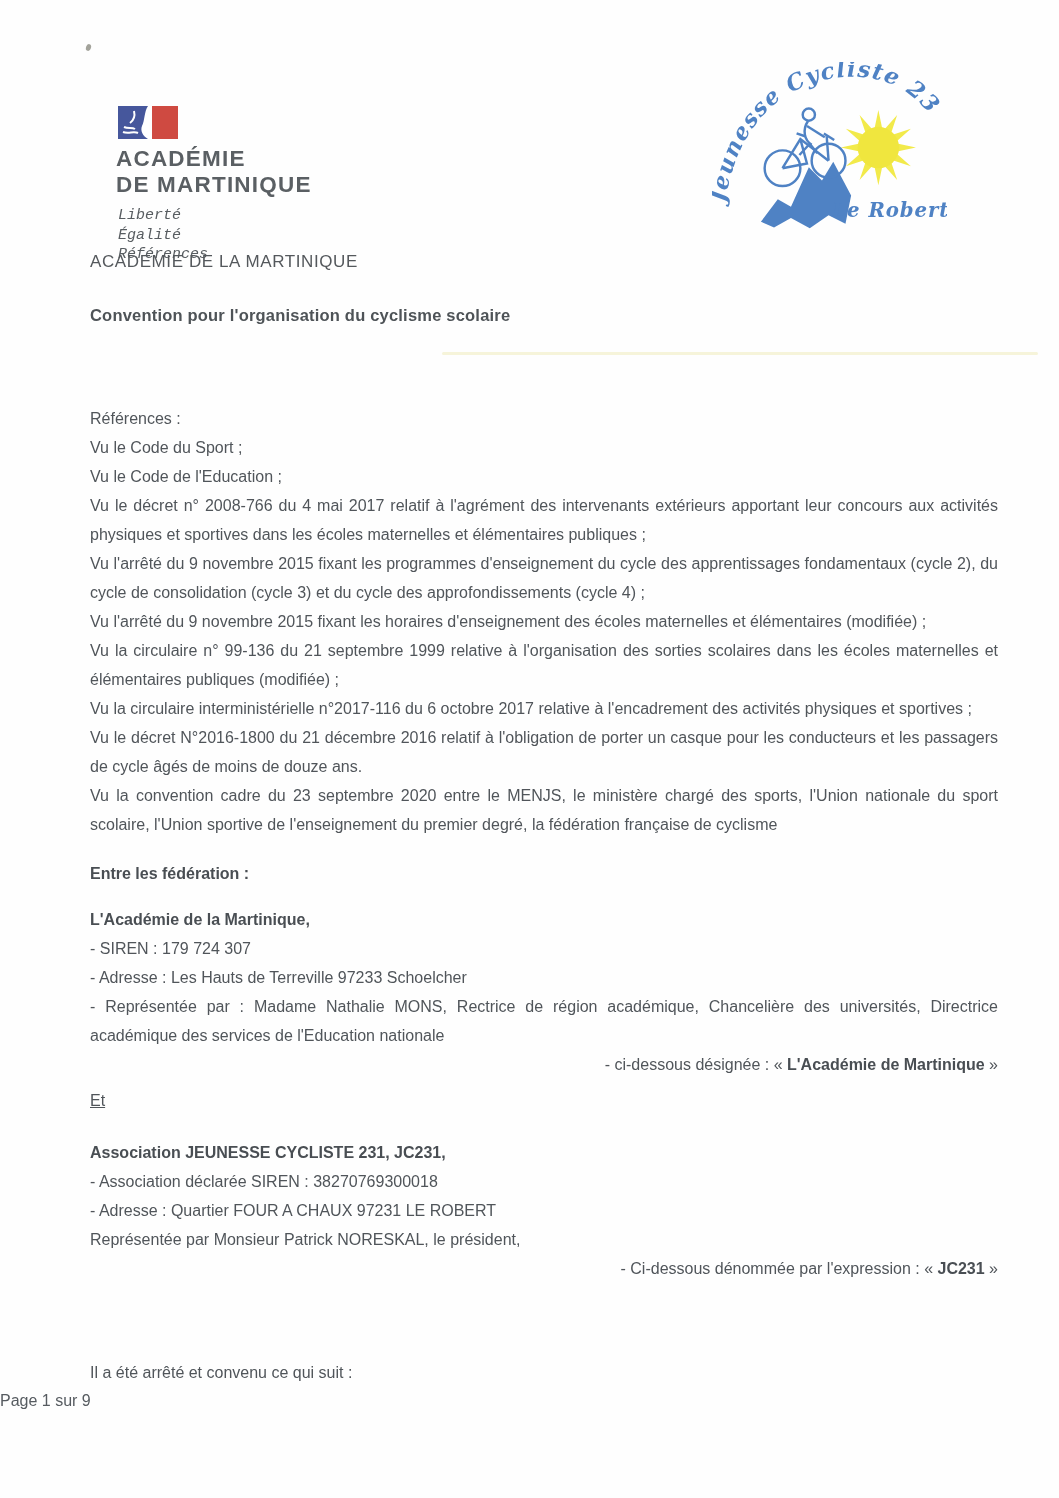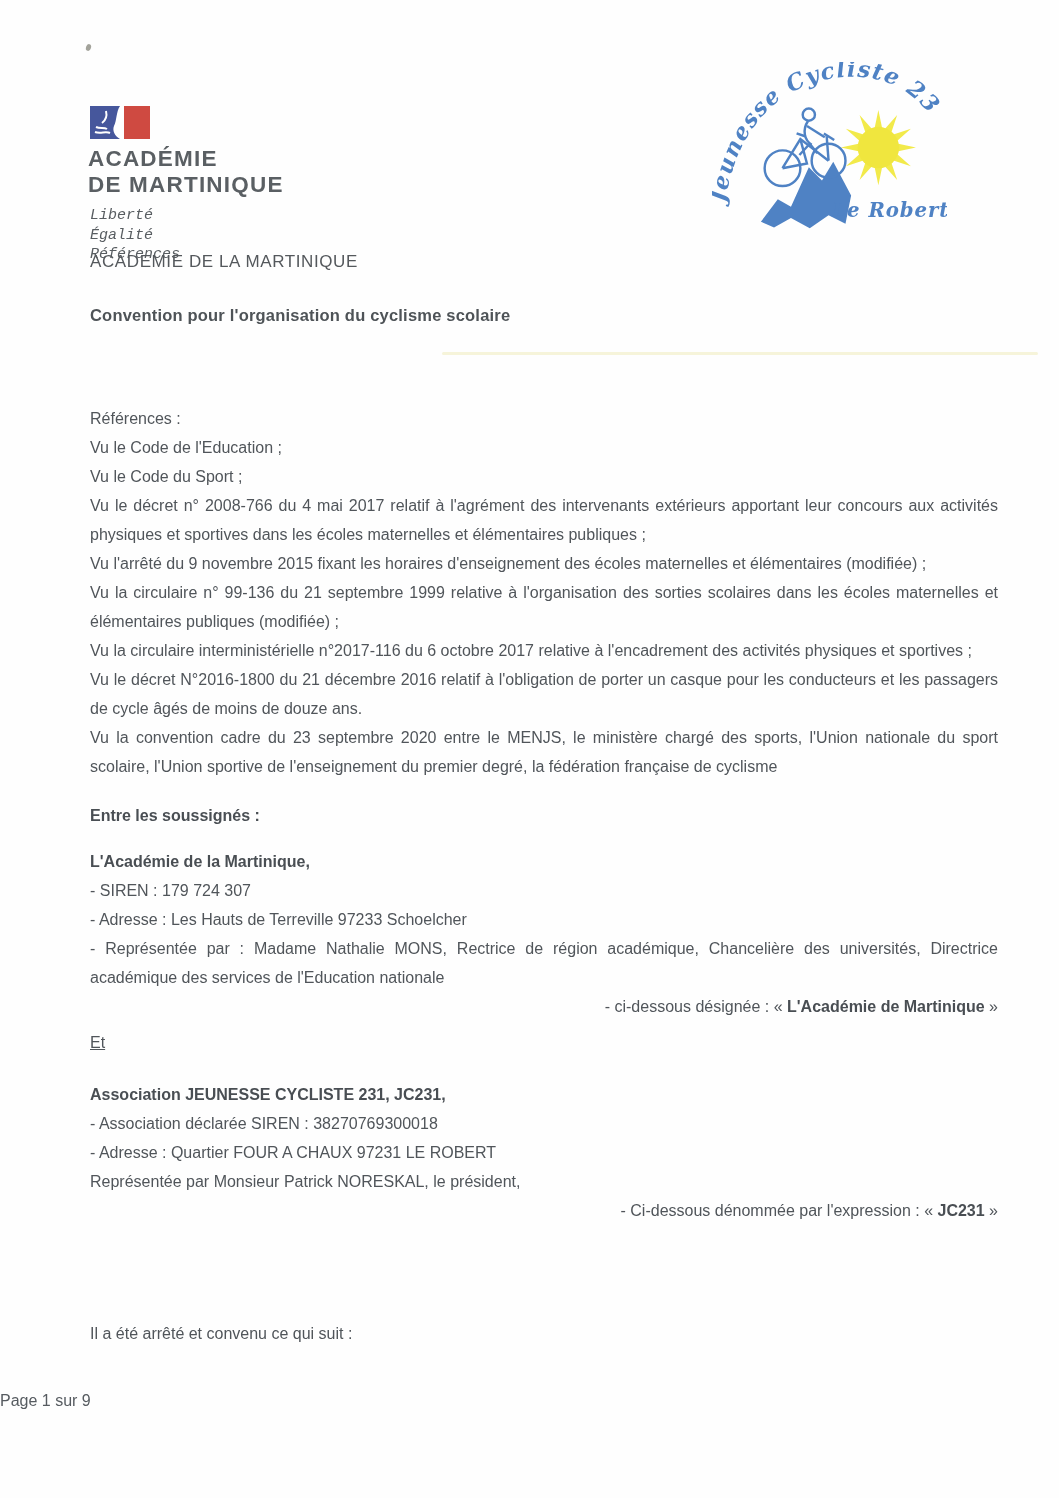--- a/index.html
+++ b/index.html
@@ -21,21 +21,21 @@
     width: 5px; height: 7px; background: #93938a;
     border-radius: 50%; transform: rotate(18deg); opacity: .85;
   }
   .streak {
     position: absolute; left: 442px; top: 352px;
     width: 596px; height: 3px;
     background: rgba(233, 230, 160, 0.38); border-radius: 2px;
   }
 
   
-  .gov-logo { position: absolute; left: 88px; top: 106px; }
+  .gov-logo { position: absolute; left: 116px; top: 106px; }
   .gov-flag { display: block; margin: 0 0 7px 2px; }
   .gov-name {
     font-weight: bold; font-size: 22.5px; line-height: 26px;
     letter-spacing: 1.2px; color: #5a5f63;
   }
   .gov-motto {
     margin-top: 8px; margin-left: 2px;
     font-family: Liberation Mono, monospace; font-style: italic;
     font-size: 15px; line-height: 19.5px; color: #585d61;
   }
@@ -60,21 +60,21 @@
     position: absolute; left: 90px; top: 404px; width: 908px;
     font-size: 16px; line-height: 29px; color: #50555a;
   }
   .content p { text-align: justify; }
   .bold { font-weight: bold; color: #494e53; text-align: right; }
   .right-line { text-align: right !important; }
   .gap-20 { margin-top: 20px; }
   .gap-17 { margin-top: 17px; }
   .gap-22 { margin-top: 7px; text-decoration: underline; }
   .gap-15 { margin-top: 23px; }
-  .gap-75 { margin-top: 94px; }
+  .gap-75 { margin-top: 75px; }
 
   
   .footer {
     position: absolute; left: 0; top: 1392px; width: 100%;
     text-align: left; font-size: 16px; color: #565b60;
   }
 </style>
 </head>
 <body>
 
@@ -138,30 +138,31 @@
     </svg>
   </div>
 
   <div class="title-block">
     <div class="doc-org">ACADEMIE DE LA MARTINIQUE</div>
     <div class="doc-subject">Convention pour l'organisation du cyclisme scolaire</div>
   </div>
 
   <div class="content">
     <p>Références :</p>
+    <p>Vu le Code du Sport ;</p>
     <p>Vu le Code de l'Education ;</p>
-    <p>Vu le Code du Sport ;</p>
     <p>Vu le décret n° 2008-766 du 4 mai 2017 relatif à l'agrément des intervenants extérieurs apportant leur concours aux activités physiques et sportives dans les écoles maternelles et élémentaires publiques ;</p>
+    <p>Vu l'arrêté du 9 novembre 2015 fixant les programmes d'enseignement du cycle des apprentissages fondamentaux (cycle 2), du cycle de consolidation (cycle 3) et du cycle des approfondissements (cycle 4) ;</p>
     <p>Vu l'arrêté du 9 novembre 2015 fixant les horaires d'enseignement des écoles maternelles et élémentaires (modifiée) ;</p>
     <p>Vu la circulaire n° 99-136 du 21 septembre 1999 relative à l'organisation des sorties scolaires dans les écoles maternelles et élémentaires publiques (modifiée) ;</p>
     <p>Vu la circulaire interministérielle n°2017-116 du 6 octobre 2017 relative à l'encadrement des activités physiques et sportives ;</p>
     <p>Vu le décret N°2016-1800 du 21 décembre 2016 relatif à l'obligation de porter un casque pour les conducteurs et les passagers de cycle âgés de moins de douze ans.</p>
     <p>Vu la convention cadre du 23 septembre 2020 entre le MENJS, le ministère chargé des sports, l'Union nationale du sport scolaire, l'Union sportive de l'enseignement du premier degré, la fédération française de cyclisme</p>
 
-    <p class="bold gap-20">Entre les soussignés :</p>
+    <p class="bold gap-20">Entre les fédération :</p>
 
     <p class="bold gap-17">L'Académie de la Martinique,</p>
     <p>- SIREN : 179 724 307</p>
     <p>- Adresse : Les Hauts de Terreville 97233 Schoelcher</p>
     <p>- Représentée par : Madame Nathalie MONS, Rectrice de région académique, Chancelière des universités, Directrice académique des services de l'Education nationale</p>
     <p class="right-line"><span>- ci-dessous désignée : « </span><span class="bold">L'Académie de Martinique</span><span> »</span></p>
 
     <p class="gap-22">Et</p>
 
     <p class="bold gap-15">Association JEUNESSE CYCLISTE 231, JC231,</p>

